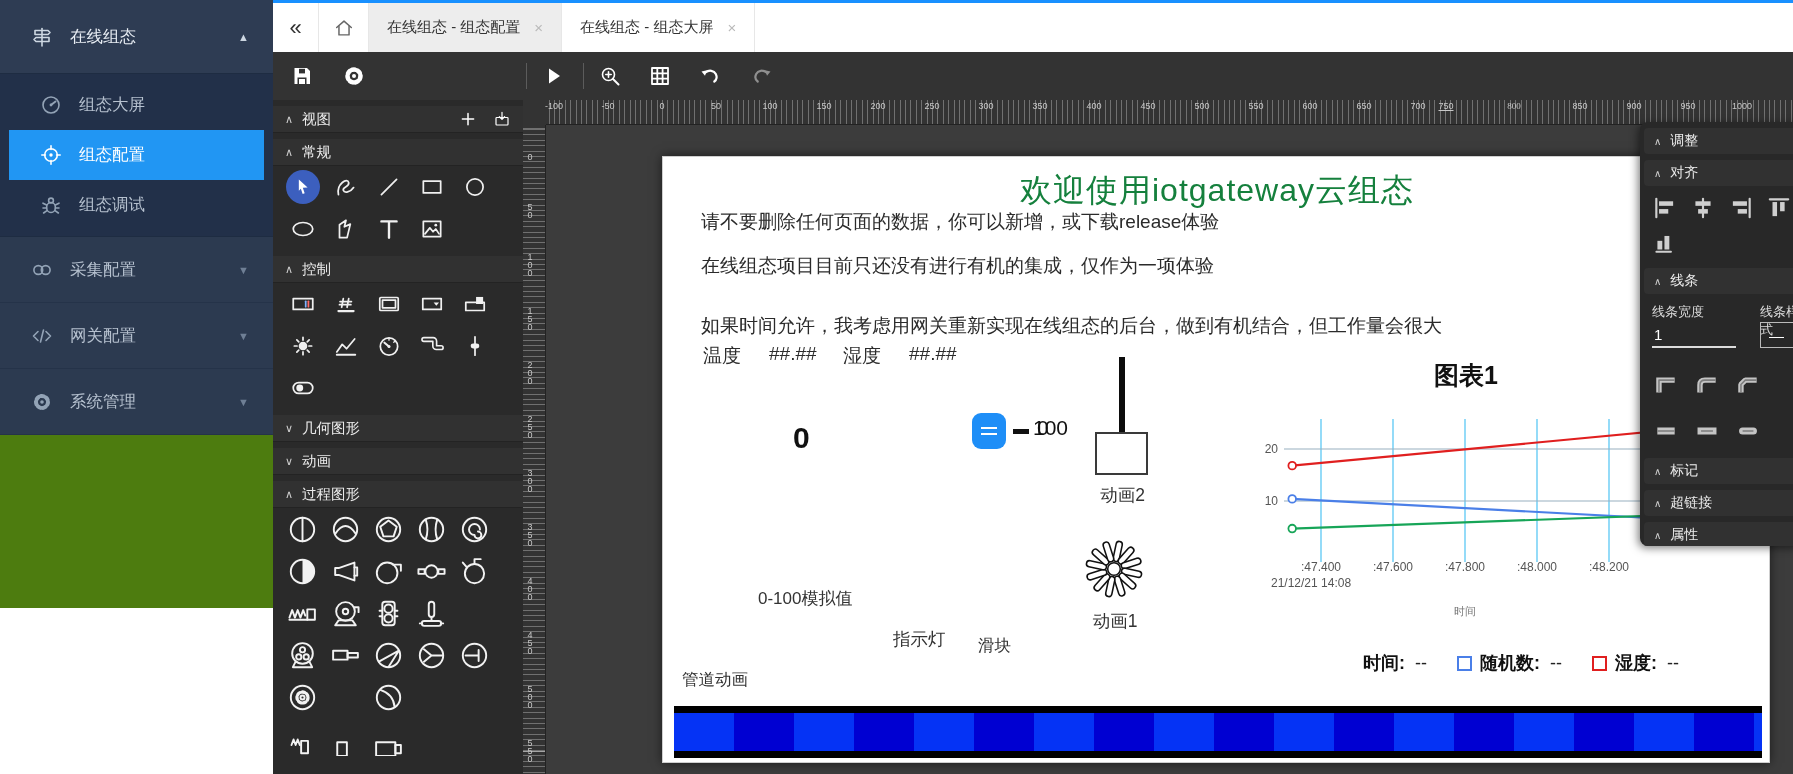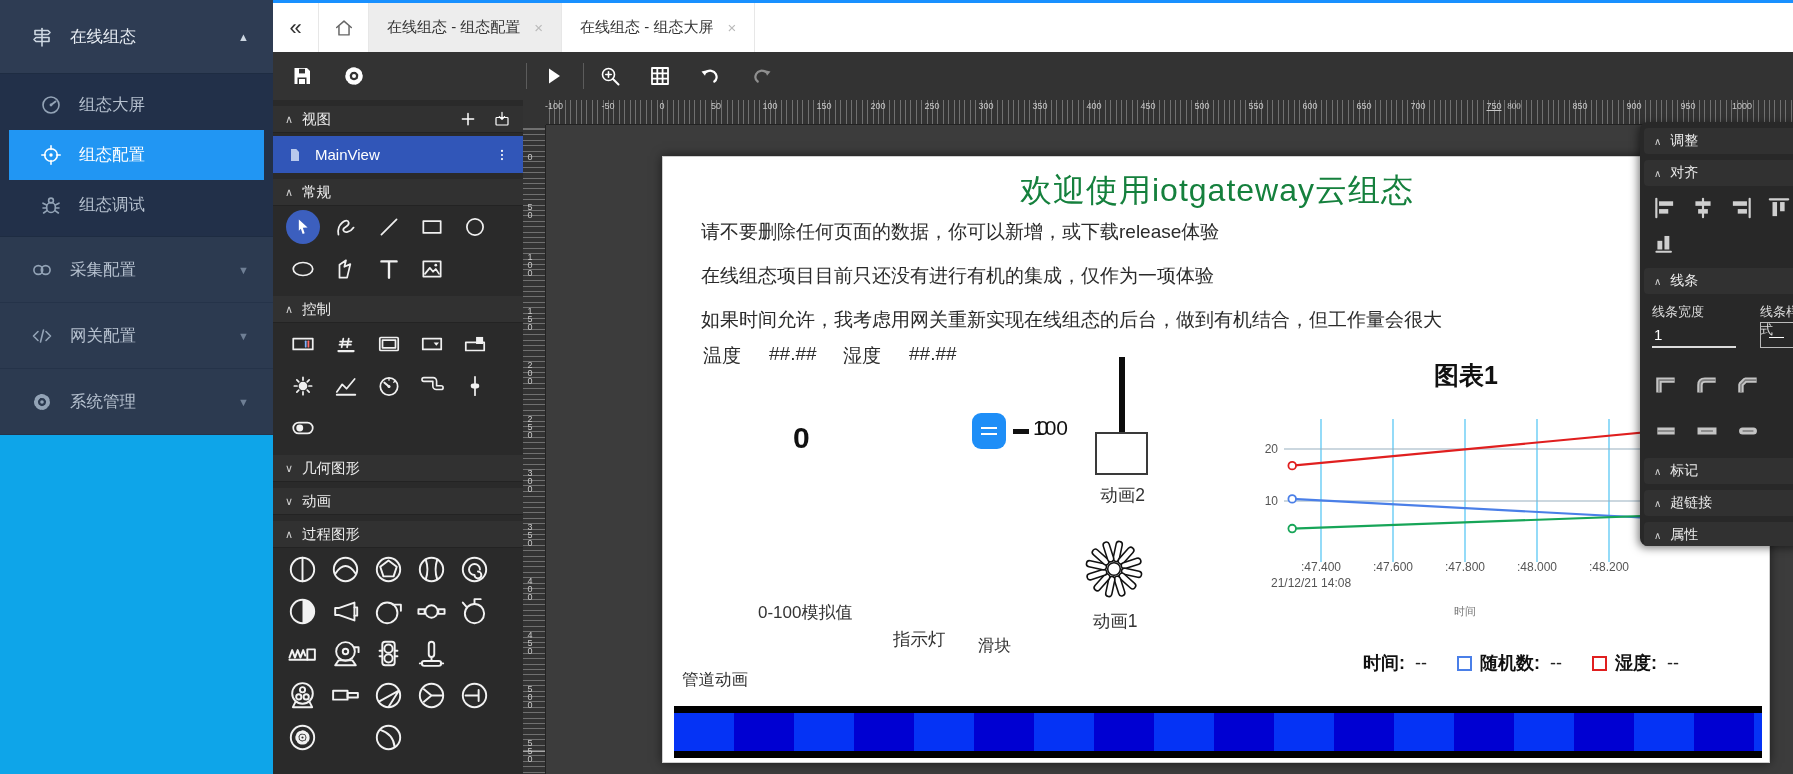--- a/index.html
+++ b/index.html
@@ -1,21 +1,21 @@
 <!DOCTYPE html>
 <html><head>
 <meta charset="utf-8">
 <style>
   * { margin:0; padding:0; box-sizing:border-box; }
   html,body { width:1793px; height:774px; overflow:hidden; background:#fff;
     font-family:"Liberation Sans", sans-serif; }
   #app { position:relative; width:1793px; height:774px; overflow:hidden; }
 
   
-  .sidebar { position:absolute; left:0; top:0; width:273px; height:774px; background:#0ea5e9; z-index:10; }
+  .sidebar { position:absolute; left:0; top:0; width:273px; height:608px; background:#4d7c0f; z-index:10; }
   .sb-item { display:flex; align-items:center; cursor:pointer; color:#b6c1cf; font-size:16.5px; }
   .sb-item .sb-ic { width:24px; height:24px; margin-left:30px; margin-right:16px; color:#93a3b6; flex:0 0 24px; }
   .sb-item .sb-caret { margin-left:auto; margin-right:24px; font-size:11px; color:#6f7f95; }
   .sb-top { height:74px; background:#2e3c53; border-bottom:1px solid #1e2c42; color:#e9eef4; }
   .sb-top .sb-ic { color:#cdd7e2; }
   .sb-top .sb-caret { color:#cdd7e2; }
   .sb-group { background:#223049; border-bottom:1px solid #1e2c42; padding:6px 9px; }
   .sb-sub { height:50px; }
   .sb-sub.active { background:#2196f3; color:#fff; }
   .sb-sub.active .sb-ic { color:#fff; }
@@ -77,21 +77,21 @@
   .vruler .rlab { position:absolute; left:2px; font-size:9px; color:#c9c9c9;
     writing-mode:vertical-rl; text-orientation:upright; transform:translateY(-50%); letter-spacing:-2px; }
   .canvas { position:absolute; left:546px; top:125px; width:1247px; height:649px; background:#3c3c3c;
     overflow:hidden; z-index:1; }
   .page { position:absolute; left:116px; top:31px; width:1108px; height:607px; background:#fff;
     border:1px solid #cfcfcf; box-shadow:0 0 10px rgba(0,0,0,.55); }
 
   
   .pg-title { position:absolute; left:0; top:12px; width:1108px; text-align:center; font-size:32px;
     color:#15803d; letter-spacing:1px; }
-  .pg-para { position:absolute; left:38px; font-size:19px; color:#2b2b2b;margin-top:10px; }
+  .pg-para { position:absolute; left:38px; font-size:19px; color:#2b2b2b; }
   .readout { position:absolute; top:186px; font-size:19px; color:#2b2b2b; }
   .big-zero { position:absolute; left:130px; top:264px; font-size:30px; font-weight:bold; color:#111; }
   .slider-handle { position:absolute; left:309px; top:256px; width:34px; height:36px; border-radius:9px;
     background:#1e8ef7; cursor:pointer; }
   .slider-handle i { position:absolute; left:9px; width:16px; height:2px; background:#fff; display:block; }
   .slider-handle i.l1 { top:14px; } .slider-handle i.l2 { top:20px; }
   .slider-dash { position:absolute; left:350px; top:272px; width:16px; height:5px; background:#111; }
   .slider-val { position:absolute; top:259px; font-size:21px; color:#111; }
   .anim2-stick { position:absolute; left:456px; top:200px; width:6px; height:76px; background:#0c0c0c; }
   .anim2-box { position:absolute; left:432px; top:275px; width:53px; height:43px; border:2.5px solid #3a3a3a; background:#fff; }
@@ -275,31 +275,20 @@
         <div class="hdr-actions">
           <span><svg viewBox="0 0 24 24" width="100%" height="100%" fill="none" stroke="currentColor" stroke-width="1.6" stroke-linecap="round" stroke-linejoin="round">
               <path d="M12 4.5 v15 M4.5 12 h15" stroke-width="2"></path>
             </svg></span>
           <span><svg viewBox="0 0 24 24" width="100%" height="100%" fill="none" stroke="currentColor" stroke-width="1.6" stroke-linecap="round" stroke-linejoin="round">
               <rect x="4" y="10" width="16" height="10" rx="1"></rect>
               <path d="M12 3 v9 M8.5 9 L12 12.6 L15.5 9"></path>
             </svg></span>
         </div>
       </div>
-      <div class="tbx-view-item">
-        <span class="fic"><svg viewBox="0 0 24 24" width="100%" height="100%" fill="none" stroke="currentColor" stroke-width="1.6" stroke-linecap="round" stroke-linejoin="round">
-            <path d="M6 3 h8 l4 4.5 V21 H6 Z" fill="#b9c9ec" stroke="none"></path>
-          </svg></span>
-        <span>MainView</span>
-        <span class="dots"><svg viewBox="0 0 24 24" width="100%" height="100%" fill="none" stroke="currentColor" stroke-width="1.6" stroke-linecap="round" stroke-linejoin="round">
-            <circle cx="12" cy="5" r="1.8" fill="currentColor" stroke="none"></circle>
-            <circle cx="12" cy="12" r="1.8" fill="currentColor" stroke="none"></circle>
-            <circle cx="12" cy="19" r="1.8" fill="currentColor" stroke="none"></circle>
-          </svg></span>
-      </div>
       <div class="tbx-hdr">
         <span class="chev">∧</span>
         <span>常规</span>
       </div>
       <div class="tbx-row">
         <div class="tbx-cell sel">
           <div class="selwrap">
             <span class="tic" style="width: 20px; height: 20px;"><svg viewBox="0 0 24 24" width="100%" height="100%" fill="none" stroke="currentColor" stroke-width="1.6" stroke-linecap="round" stroke-linejoin="round">
                 <path d="M7 3 L17.5 12.5 L11.8 13 L14 19.5 L11.6 20.4 L9.4 14 L7 16.5 Z" fill="#fff" stroke="none"></path>
               </svg></span>
@@ -622,21 +611,21 @@
       <span class="rlab" style="left: 386px;">250</span>
       <span class="rlab" style="left: 440px;">300</span>
       <span class="rlab" style="left: 494px;">350</span>
       <span class="rlab" style="left: 548px;">400</span>
       <span class="rlab" style="left: 602px;">450</span>
       <span class="rlab" style="left: 656px;">500</span>
       <span class="rlab" style="left: 710px;">550</span>
       <span class="rlab" style="left: 764px;">600</span>
       <span class="rlab" style="left: 818px;">650</span>
       <span class="rlab" style="left: 872px;">700</span>
-      <span class="rlab" style="left: 948px; text-decoration: underline;">750</span>
+      <span class="rlab" style="left: 900px; text-decoration: underline;">750</span>
       <span class="rlab" style="left: 968px; font-family: Liberation Serif, serif;">800</span>
       <span class="rlab" style="left: 1034px;">850</span>
       <span class="rlab" style="left: 1088px;">900</span>
       <span class="rlab" style="left: 1142px;">950</span>
       <span class="rlab" style="left: 1196px;">1000</span>
     </div>
   <div class="vruler" id="vruler">
       <span class="rlab" style="top: 31px;">0</span>
       <span class="rlab" style="top: 85px;">50</span>
       <span class="rlab" style="top: 139px;">100</span>
@@ -650,21 +639,21 @@
       <span class="rlab" style="top: 571px;">500</span>
       <span class="rlab" style="top: 625px;">550</span>
     </div>
 
   <div class="canvas">
     <div class="page">
 
       <div class="pg-title">欢迎使用iotgateway云组态</div>
       <div class="pg-para" style="top:52px;">请不要删除任何页面的数据，你可以新增，或下载release体验</div>
       <div class="pg-para" style="top:96px;">在线组态项目目前只还没有进行有机的集成，仅作为一项体验</div>
-      <div class="pg-para" style="top:140px;text-align:right;">如果时间允许，我考虑用网关重新实现在线组态的后台，做到有机结合，但工作量会很大</div>
+      <div class="pg-para" style="top:156px;text-align:right;">如果时间允许，我考虑用网关重新实现在线组态的后台，做到有机结合，但工作量会很大</div>
 
       <div class="readout" style="left:40px;">温度</div>
       <div class="readout" style="left:106px;">##.##</div>
       <div class="readout" style="left:180px;">湿度</div>
       <div class="readout" style="left:246px;">##.##</div>
 
       <div class="big-zero">0</div>
 
       <div class="slider-handle">
           <i class="l1"></i>
@@ -688,21 +677,21 @@
             <rect x="-3.2" y="-29" width="6.4" height="21" rx="3.2" transform="rotate(192)" fill="#fff" stroke="#111" stroke-width="1.6"></rect>
             <rect x="-3.2" y="-29" width="6.4" height="21" rx="3.2" transform="rotate(222)" fill="#fff" stroke="#111" stroke-width="1.6"></rect>
             <rect x="-3.2" y="-29" width="6.4" height="21" rx="3.2" transform="rotate(252)" fill="#fff" stroke="#111" stroke-width="1.6"></rect>
             <rect x="-3.2" y="-29" width="6.4" height="21" rx="3.2" transform="rotate(282)" fill="#fff" stroke="#111" stroke-width="1.6"></rect>
             <rect x="-3.2" y="-29" width="6.4" height="21" rx="3.2" transform="rotate(312)" fill="#fff" stroke="#111" stroke-width="1.6"></rect>
             <rect x="-3.2" y="-29" width="6.4" height="21" rx="3.2" transform="rotate(342)" fill="#fff" stroke="#111" stroke-width="1.6"></rect>
             <circle r="6.5" fill="#fff" stroke="#111" stroke-width="1.6"></circle>
           </svg></div>
       <div class="widget-label" style="left:421px;top:452px;width:62px;text-align:center;">动画1</div>
 
-      <div class="widget-label" style="left:95px;top:444px;font-size:17px;text-align:center;">0-100模拟值</div>
+      <div class="widget-label" style="left:95px;top:430px;font-size:17px;text-align:center;">0-100模拟值</div>
       <div class="widget-label" style="left:230px;top:470px;">指示灯</div>
       <div class="widget-label" style="left:315px;top:478px;font-size:16.5px;">滑块</div>
       <div class="widget-label" style="left:19px;top:512px;font-size:16.5px;">管道动画</div>
 
       <div class="chart-title">图表1</div>
       <svg class="chart-svg" id="chart-svg" width="515" height="232">
           <line x1="65" y1="18" x2="65" y2="161" stroke="#5bc8f5" stroke-width="1.3"></line>
           <line x1="137.00000000000102" y1="18" x2="137.00000000000102" y2="161" stroke="#5bc8f5" stroke-width="1.3"></line>
           <line x1="208.9999999999995" y1="18" x2="208.9999999999995" y2="161" stroke="#5bc8f5" stroke-width="1.3"></line>
           <line x1="281.0000000000005" y1="18" x2="281.0000000000005" y2="161" stroke="#5bc8f5" stroke-width="1.3"></line>

